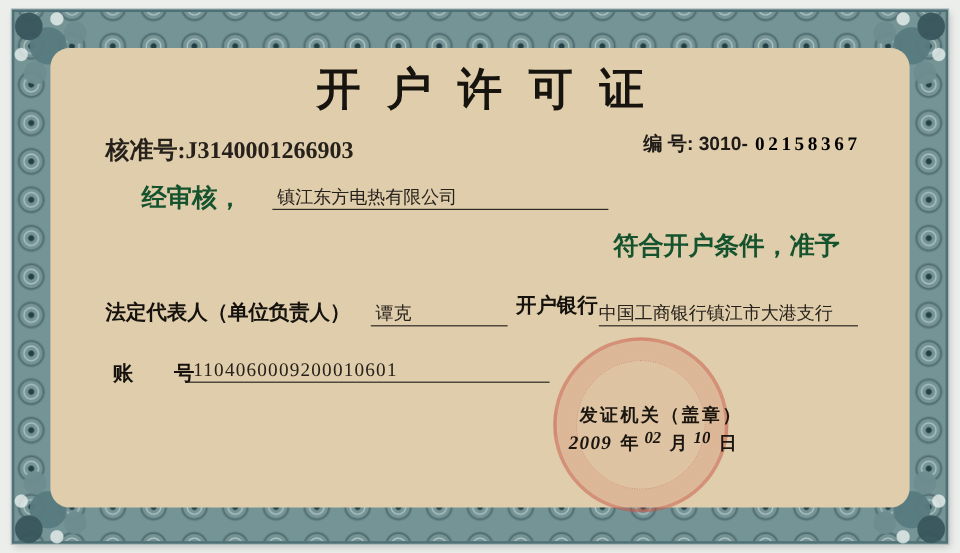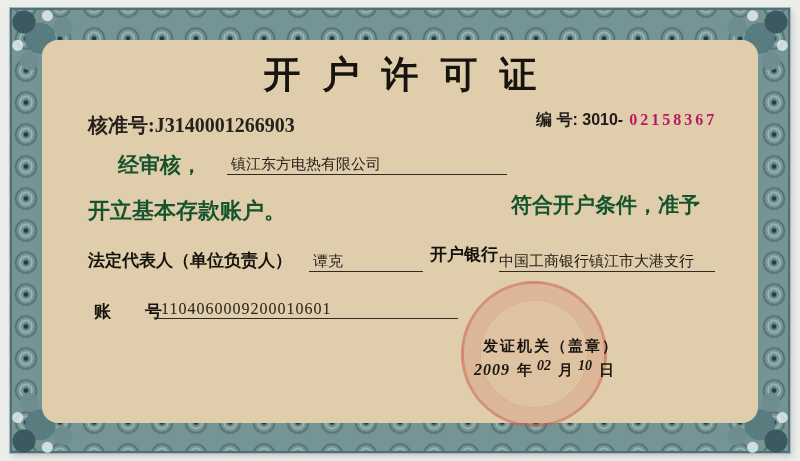--- a/index.html
+++ b/index.html
@@ -43,21 +43,21 @@
       radial-gradient(ellipse 140px 90px at 70% 88%, rgba(221,186,206,.35), transparent 75%),
       repeating-linear-gradient(0deg, rgba(148,118,78,.055) 0 2px, rgba(255,250,238,.05) 2px 5px),
       linear-gradient(90deg,#e2d2b6 0%,#ddcba8 25%,#e1d0b0 50%,#dcca a4 75%,#e0ceae 100%);
     background-color:#dfcdab;}
 
   .txt{position:absolute;white-space:nowrap;z-index:3;}
   .title{left:0;right:0;top:50px;text-align:center;font-family:Liberation Sans, sans-serif;
     font-weight:bold;font-size:37px;letter-spacing:22px;text-indent:22px;color:#17140f;}
   .approval{left:88px;top:112px;font-family:"Liberation Serif",serif;font-weight:bold;font-size:20px;color:#26211b;}
   .serial{left:536px;top:110px;font-weight:bold;font-size:16px;}
-  .serial .num{font-family:"Liberation Serif",serif;color:#be185d;letter-spacing:3px;margin-left:6px;}
+  .serial .num{font-family:"Liberation Serif",serif;color:#000000;letter-spacing:3px;margin-left:6px;}
   .big{font-weight:bold;font-size:21px;color:#14532d;}
   .review-label{left:118px;top:151px;}
   .condition{left:511px;top:151px;margin-top:40px;}
   .account-type{left:88px;top:196px;font-size:22px;}
   .field{border-bottom:1.5px solid #2e2a26;font-family:"Liberation Serif",serif;
     font-size:15px;color:#26211b;padding:0 0 0 4px;}
   .company-field{left:227px;top:155px;width:276px;}
   .mid{font-weight:bold;font-size:17px;color:#15120e;}
   .rep-label{left:88px;top:249px;}
   .rep-field{left:309px;top:252px;width:110px;}
@@ -99,21 +99,20 @@
   </div>
 
   <div class="txt serial">
     <span>编 号:</span>
     <span>3010-</span><span class="num">02158367</span>
   </div>
 
   <div class="txt big review-label">经审核，</div>
   <div class="txt field company-field">镇江东方电热有限公司</div>
   <div class="txt big condition">符合开户条件，准予</div>
-  <div class="txt big account-type">开立基本存款账户。</div>
 
   <div class="txt mid rep-label">法定代表人（单位负责人）</div>
   <div class="txt field rep-field">谭克</div>
 
   <div class="txt mid bank-label">开户银行</div>
   <div class="txt field bank-field">中国工商银行镇江市大港支行</div>
 
   <div class="txt mid acct-label">账　　号</div>
   <div class="txt field acct-field">1104060009200010601</div>
 

